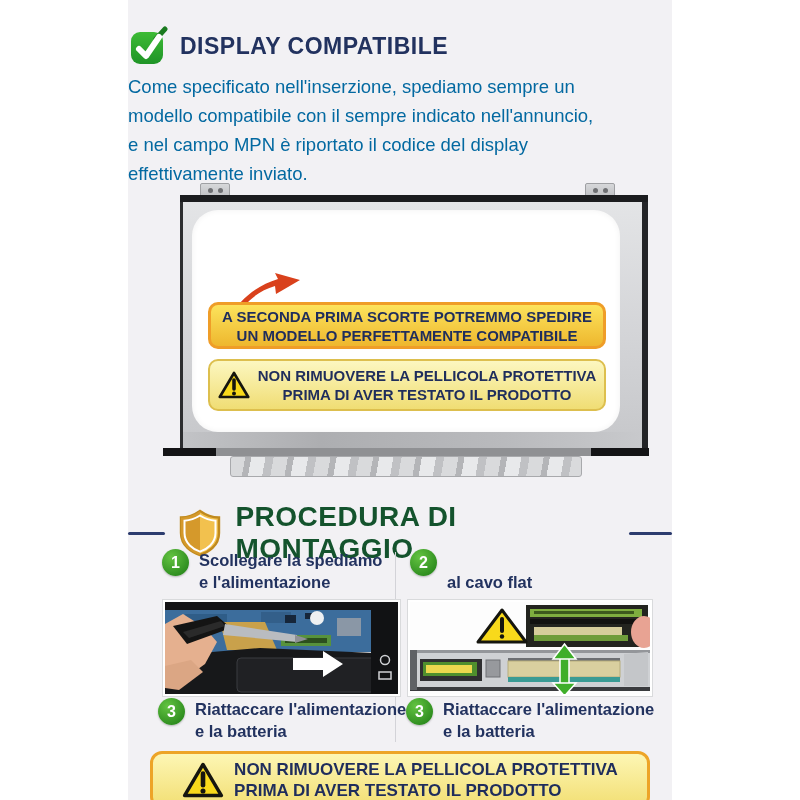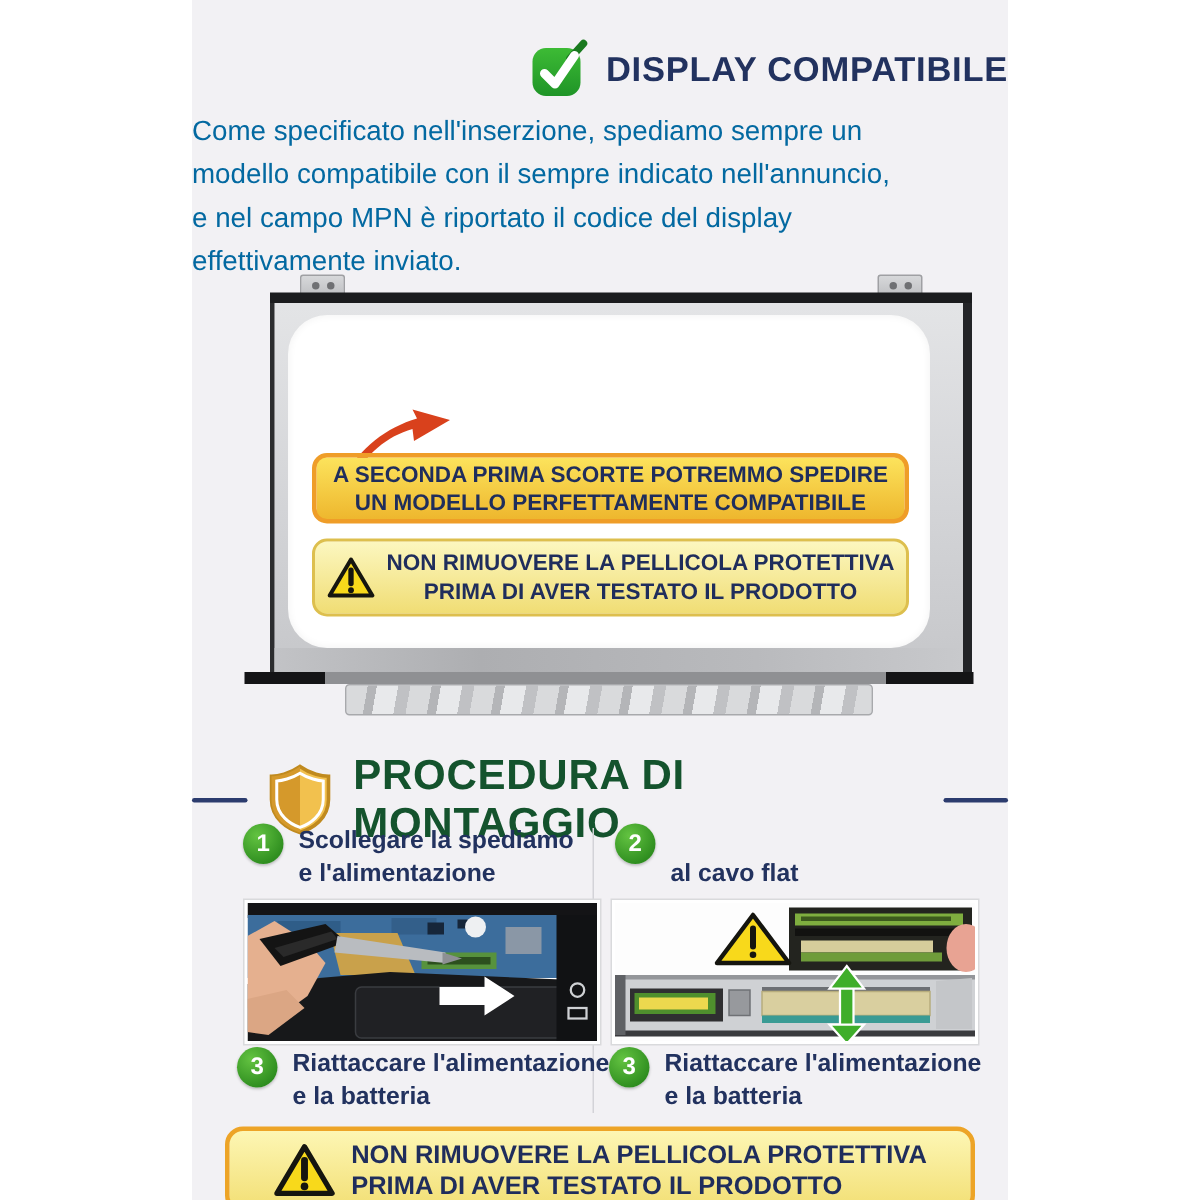--- a/index.html
+++ b/index.html
@@ -1,21 +1,21 @@
 <!DOCTYPE html>
 <html><head>
 <meta charset="utf-8">
 <style>
   html,body{margin:0;padding:0;width:800px;height:800px;overflow:hidden;background:#ffffff;
     font-family:"Liberation Sans","DejaVu Sans",sans-serif;}
   .content{position:absolute;left:128px;top:0;width:544px;height:800px;background:#f2f1f4;}
   .abs{position:absolute;}
 
   
-  .hdr-row{position:absolute;left:0;top:26px;width:544px;display:flex;align-items:center;justify-content:flex-end;gap:12px;}
+  .hdr-row{position:absolute;left:0;top:26px;width:544px;display:flex;align-items:center;justify-content:flex-start;gap:12px;}
   .hdr-title{font-size:23px;font-weight:bold;color:#22325f;letter-spacing:.5px;}
   .para{position:absolute;left:0;top:72px;width:500px;text-align:left;color:#0369a1;font-size:18.5px;line-height:29px;}
 
   
   .panel-body{left:52px;top:196px;width:468px;height:252px;background:linear-gradient(180deg,#e4e5e7 0%,#d2d3d6 60%,#c6c7ca 100%);
     border-left:3px solid #2c2d2f;border-right:6px solid #232427;box-sizing:border-box;}
   .panel-topbar{left:52px;top:195px;width:468px;height:7px;background:#1b1c1e;}
   .bracket{top:183px;width:30px;height:15px;background:linear-gradient(#d7d8da,#bfc0c3);border:1px solid #9fa0a3;border-radius:2px;box-sizing:border-box;display:flex;align-items:center;justify-content:center;gap:5px;}
   .bracket i{width:5px;height:5px;border-radius:50%;background:#6f7073;display:block;}
   .panel-screen{left:64px;top:210px;width:428px;height:222px;background:#ffffff;border-radius:26px;box-shadow:inset 0 0 6px rgba(0,0,0,.06);}

